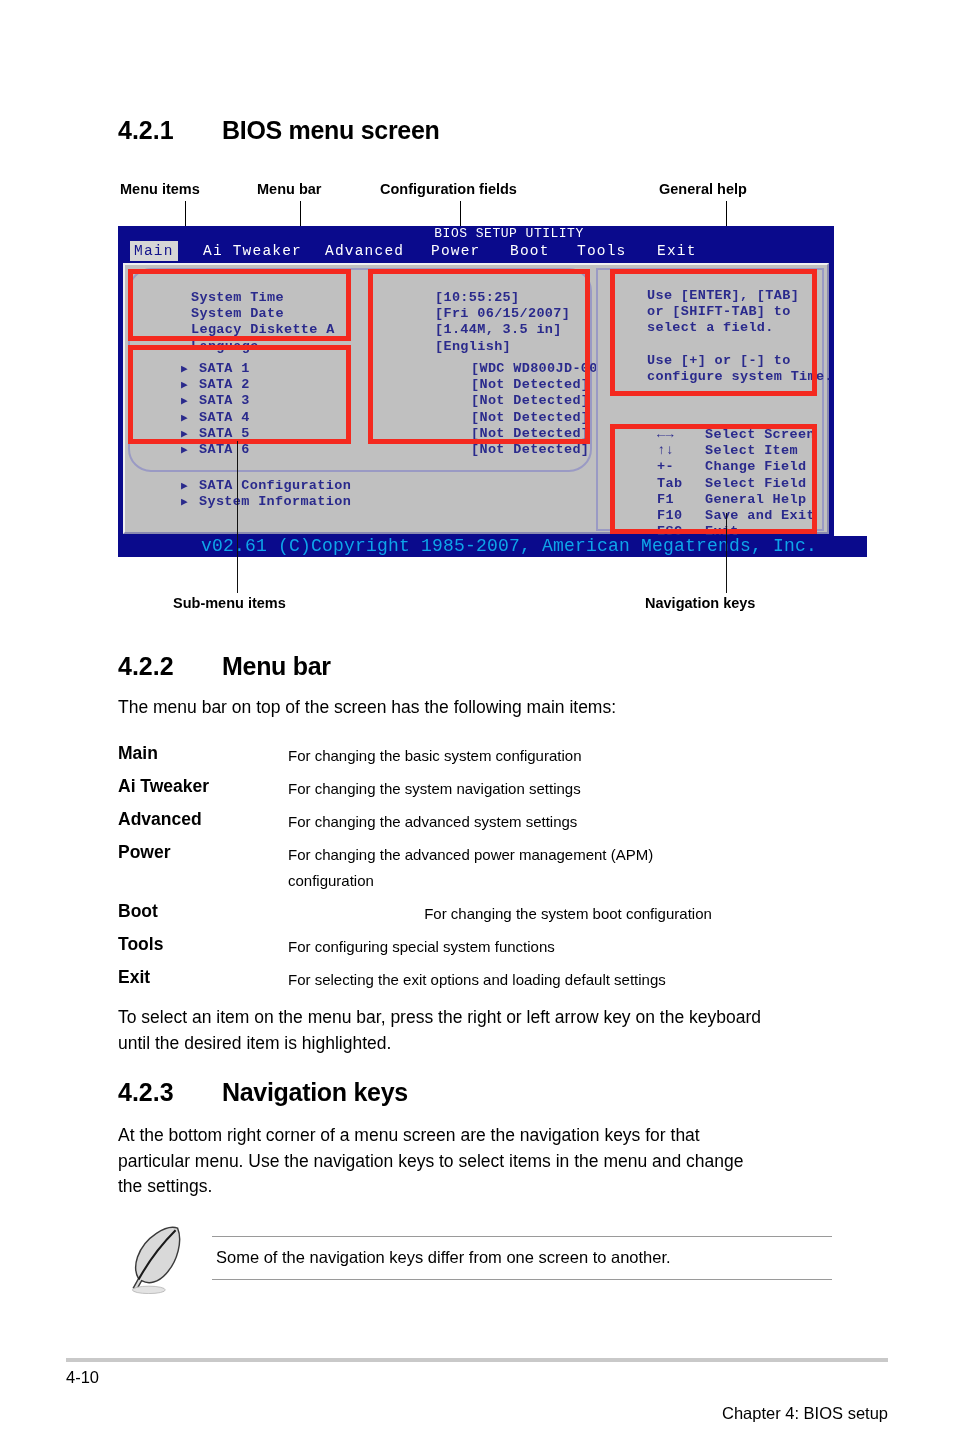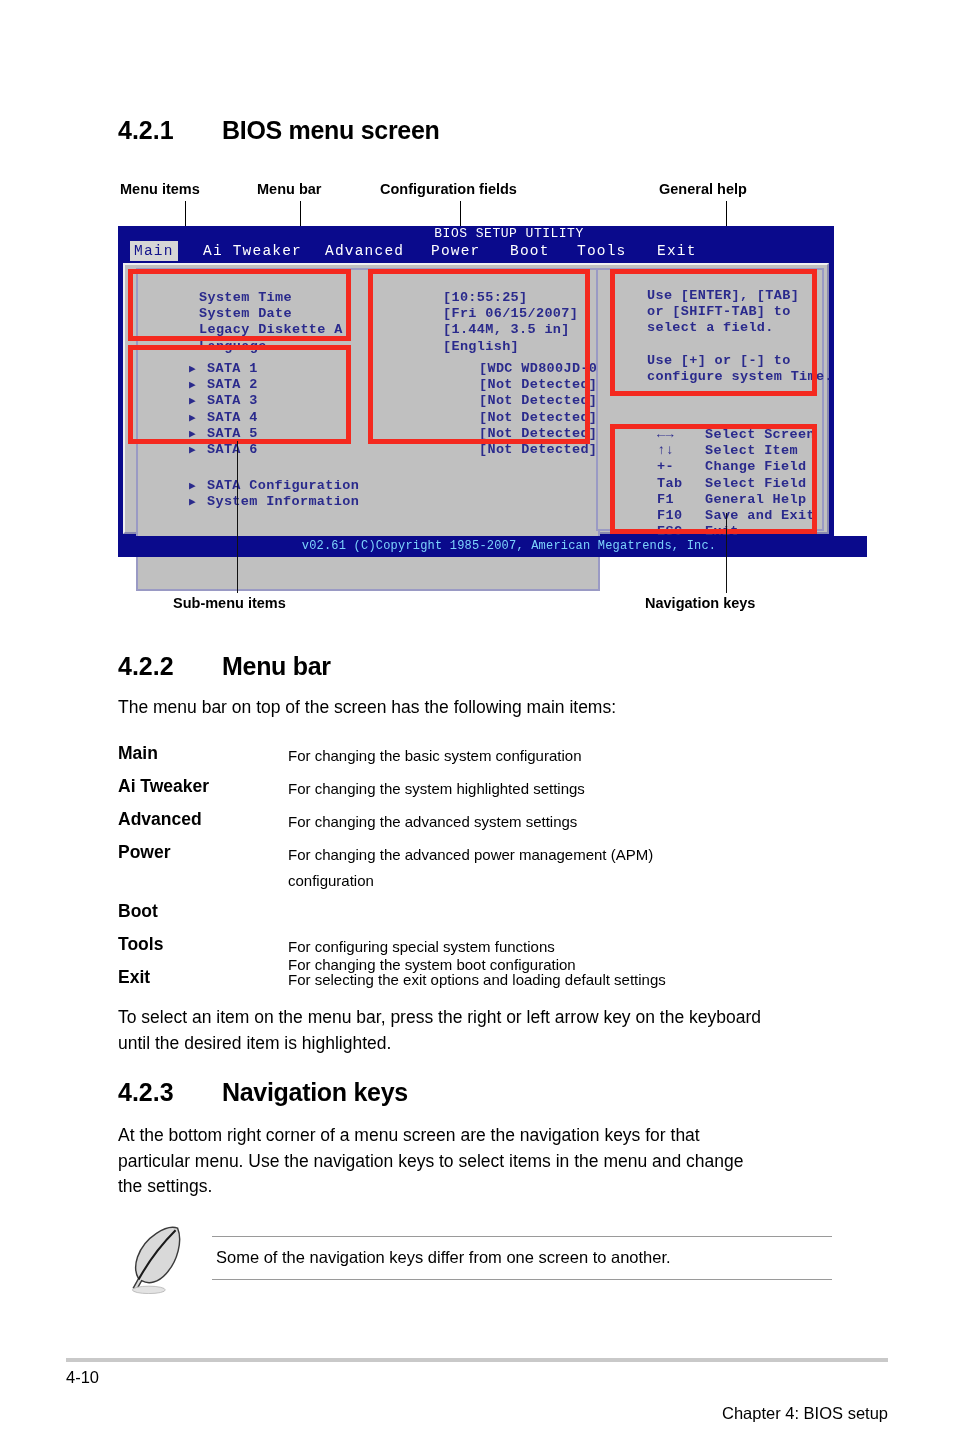--- a/index.html
+++ b/index.html
@@ -107,30 +107,30 @@
     border-right: 2px solid #8a8ab0;
     border-bottom: 2px solid #8a8ab0;
     box-sizing: border-box;
   }
   .panel {
     position: absolute;
     background: #c0c0c0;
     border: 2px solid #9a9ac4;
     box-sizing: border-box;
   }
-  #panel-left  { left: 11px;   top: 3px; width: 464px; height: 323px; }
+  #panel-left  { left: 3px;   top: 3px; width: 464px; height: 204px; border-radius: 23px; }
   #panel-right { left: 471px; top: 3px; width: 228px; height: 263px; }
 
   #bios-footer {
     position: absolute;
     left: 0; bottom: 0; width: 100%;
     height: 21px;
     background: #0a0a8c;
-    color: #7dd3fc;
-    font-size: 12px;
+    color: #0ea5e9;
+    font-size: 18px;
     line-height: 21px;
     text-align: center;
     letter-spacing: 0.2px;
   }
 
   
   .btext {
     position: absolute;
     color: #2a2a8c;
     font-size: 13.5px;
@@ -300,31 +300,31 @@
 
 <div class="sec-num" style="left:118px; top:652px;">4.2.2</div>
 <div class="sec-head" style="left:222px; top:652px;">Menu bar</div>
 
 <div class="para" style="left:118px; top:695px; width:730px;">The menu bar on top of the screen has the following main items:</div>
 
 <div class="dl-term" style="left:118px; top:743px;">Main</div>
 <div class="dl-def" style="top:743px; width:560px;">For changing the basic system configuration</div>
 
 <div class="dl-term" style="left:118px; top:776px;">Ai Tweaker</div>
-<div class="dl-def" style="top:776px; width:560px;">For changing the system highlighted settings</div>
+<div class="dl-def" style="top:776px; width:560px;">For changing the system navigation settings</div>
 
 <div class="dl-term" style="left:118px; top:809px;">Advanced</div>
 <div class="dl-def" style="top:809px; width:560px;">For changing the advanced system settings</div>
 
 <div class="dl-term" style="left:118px; top:842px;">Power</div>
 <div class="dl-def" style="top:842px; width:430px; white-space:pre-line;">For changing the advanced power management (APM)
 configuration</div>
 
 <div class="dl-term" style="left:118px; top:901px;">Boot</div>
-<div class="dl-def" style="top:952px; width:560px;">For changing the system boot configuration</div>
+<div class="dl-def" style="top:901px; width:560px;text-align:center;">For changing the system boot configuration</div>
 
 <div class="dl-term" style="left:118px; top:934px;">Tools</div>
 <div class="dl-def" style="top:934px; width:560px;">For configuring special system functions</div>
 
 <div class="dl-term" style="left:118px; top:967px;">Exit</div>
 <div class="dl-def" style="top:967px; width:600px;">For selecting the exit options and loading default settings</div>
 
 <div class="para" style="left:118px; top:1005px; width:740px; white-space:pre-line;">To select an item on the menu bar, press the right or left arrow key on the keyboard
 until the desired item is highlighted.</div>
 

